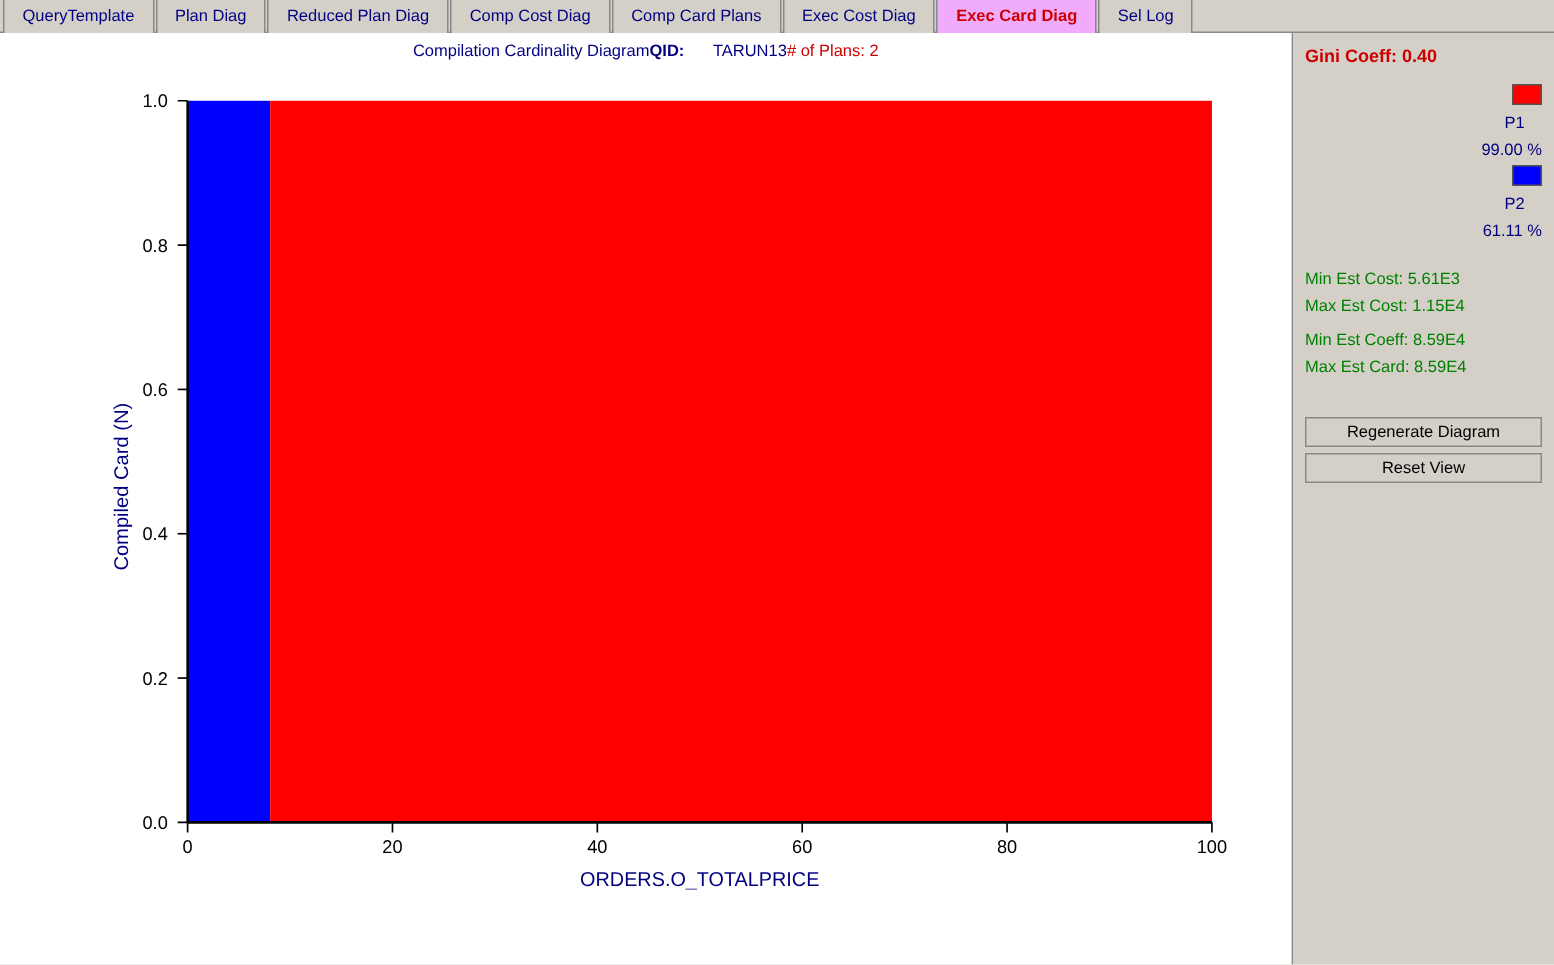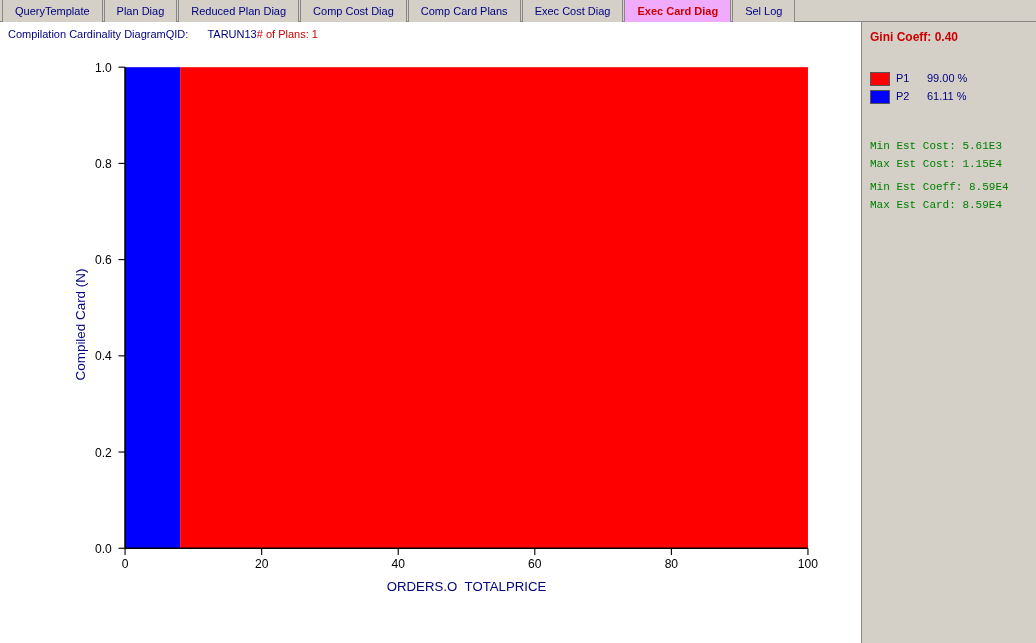--- a/index.html
+++ b/index.html
@@ -44,21 +44,21 @@
       flex: 1;
       background: #fff;
       position: relative;
       display: flex;
       flex-direction: column;
     }
 
     
     #chart-header {
       display: flex;
-      justify-content: flex-start;
+      justify-content: center;
       align-items: center;
       padding: 4px 8px;
       height: 24px;
     }
     #chart-title {
       color: #000080;
       font-size: 11px;
     }
 
     
@@ -74,28 +74,29 @@
     }
 
     
     #right-panel {
       width: 175px;
       background: #d4d0c8;
       border-left: 1px solid #888;
       padding: 8px;
       display: flex;
       flex-direction: column;
-      gap: 20px;
+      gap: 4px;
     }
 
     .plan-row {
       display: flex;
-      align-items: flex-start;
+      align-items: flex-end;
       gap: 6px;
       margin-bottom: 4px;
+      flex-direction: column;
     }
     .plan-color-box {
       width: 20px;
       height: 14px;
       border: 1px solid #555;
       flex-shrink: 0;
     }
     .plan-label {
       color: #000080;
       font-size: 11px;
@@ -106,21 +107,20 @@
       font-size: 11px;
     }
 
     .stats-section {
       margin-top: 10px;
     }
     .stat-line {
       color: #008000;
       font-size: 11px;
       line-height: 1.6;
-      font-family: Liberation Mono, monospace;
     }
 
     .buttons-section {
       margin-top: 20px;
       display: flex;
       flex-direction: column;
       gap: 4px;
     }
     .action-btn {
       background: #d4d0c8;
@@ -145,24 +145,24 @@
     <div class="tab active">Exec Card Diag</div>
     <div class="tab">Sel Log</div>
   </div>
 
 <div id="main">
 
   <div id="chart-area">
     <div id="chart-header">
       <span id="chart-title">Compilation Cardinality Diagram</span>
       <span>
-        <span id="qid-label-el" style="color:#000080;">QID:</span>
+        <span id="qid-label-el" style="color:#000080;font-weight:bold;">QID:</span>
         <span id="qid-value-el" style="color:#000080; margin-left:16px;">TARUN13</span>
       </span>
-      <span id="num-plans-el" style="color:#cc0000;"># of Plans: 1</span>
+      <span id="num-plans-el" style="color:#cc0000;"># of Plans: 2</span>
     </div>
 
     <div id="chart-container">
       <svg id="chart-svg" viewBox="0 0 700 480" preserveAspectRatio="none">
 
         <text transform="rotate(-90)" x="-240" y="14" fill="#000080" font-size="12" text-anchor="middle">Compiled Card (N)</text>
 
         <rect x="50" y="10" width="50" height="430" fill="#0000ff"></rect>
 
         <rect x="100" y="10" width="570" height="430" fill="#ff0000"></rect>
@@ -230,14 +230,19 @@
 
     <div class="stats-section" id="stats-section">
 
     <div class="stat-line">Min Est Cost: 5.61E3</div>
         <div class="stat-line">Max Est Cost: 1.15E4</div>
         <div style="height: 6px;"></div>
         <div class="stat-line">Min Est Coeff: 8.59E4</div>
         <div class="stat-line">Max Est Card: 8.59E4</div>
       </div>
 
+    <div class="buttons-section" id="buttons-section">
+
+    <button class="action-btn">Regenerate Diagram</button>
+        <button class="action-btn">Reset View</button>
+      </div>
   </div>
 </div>
 
 </body></html>

